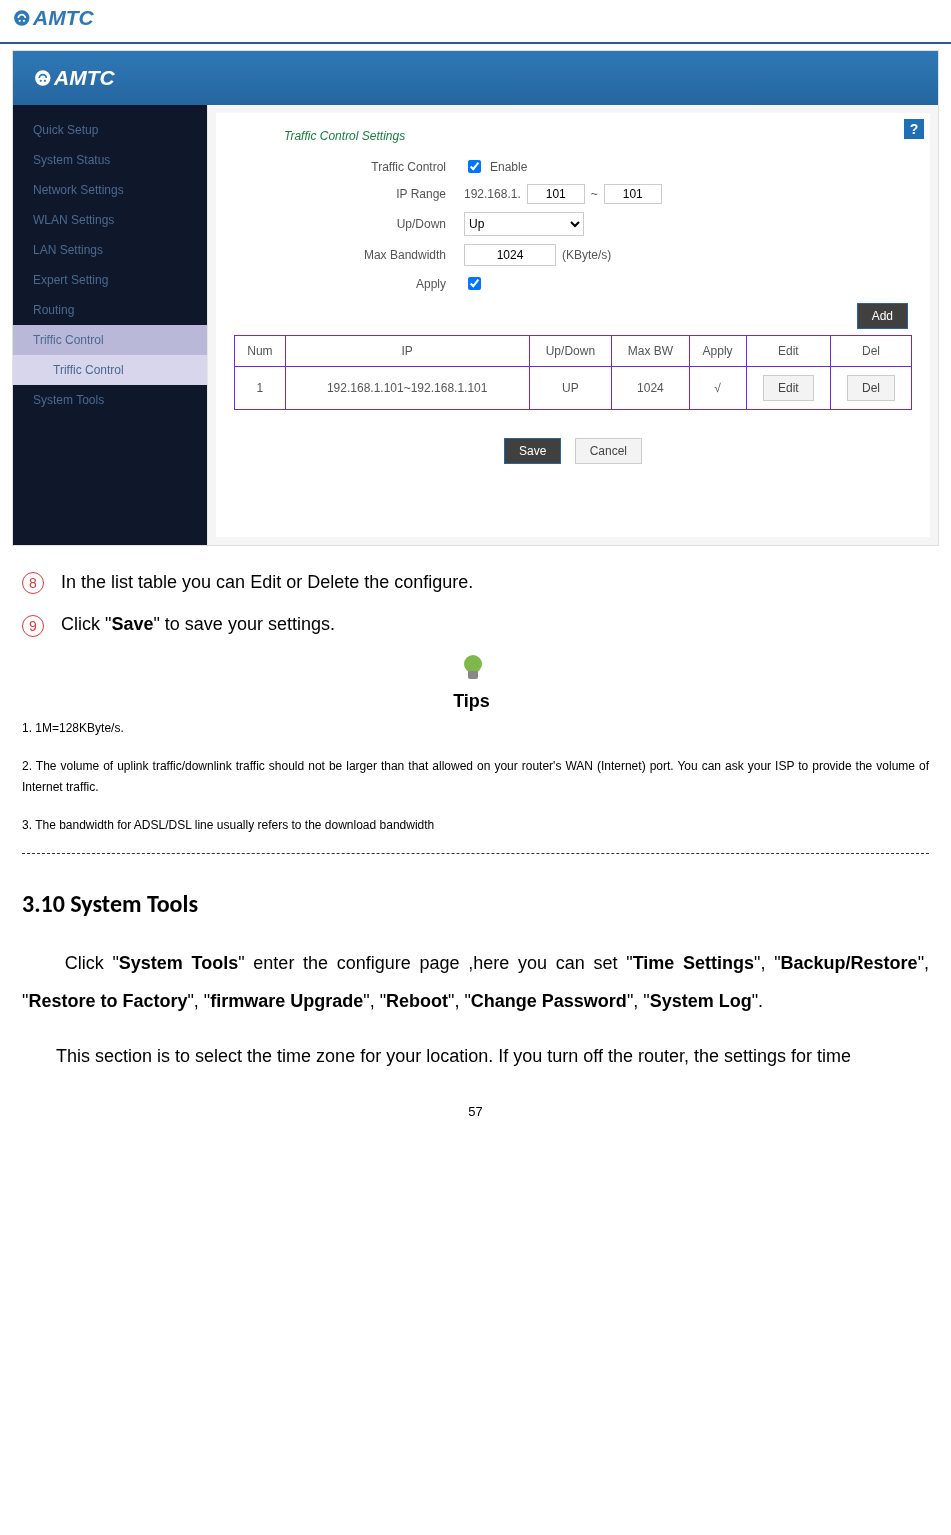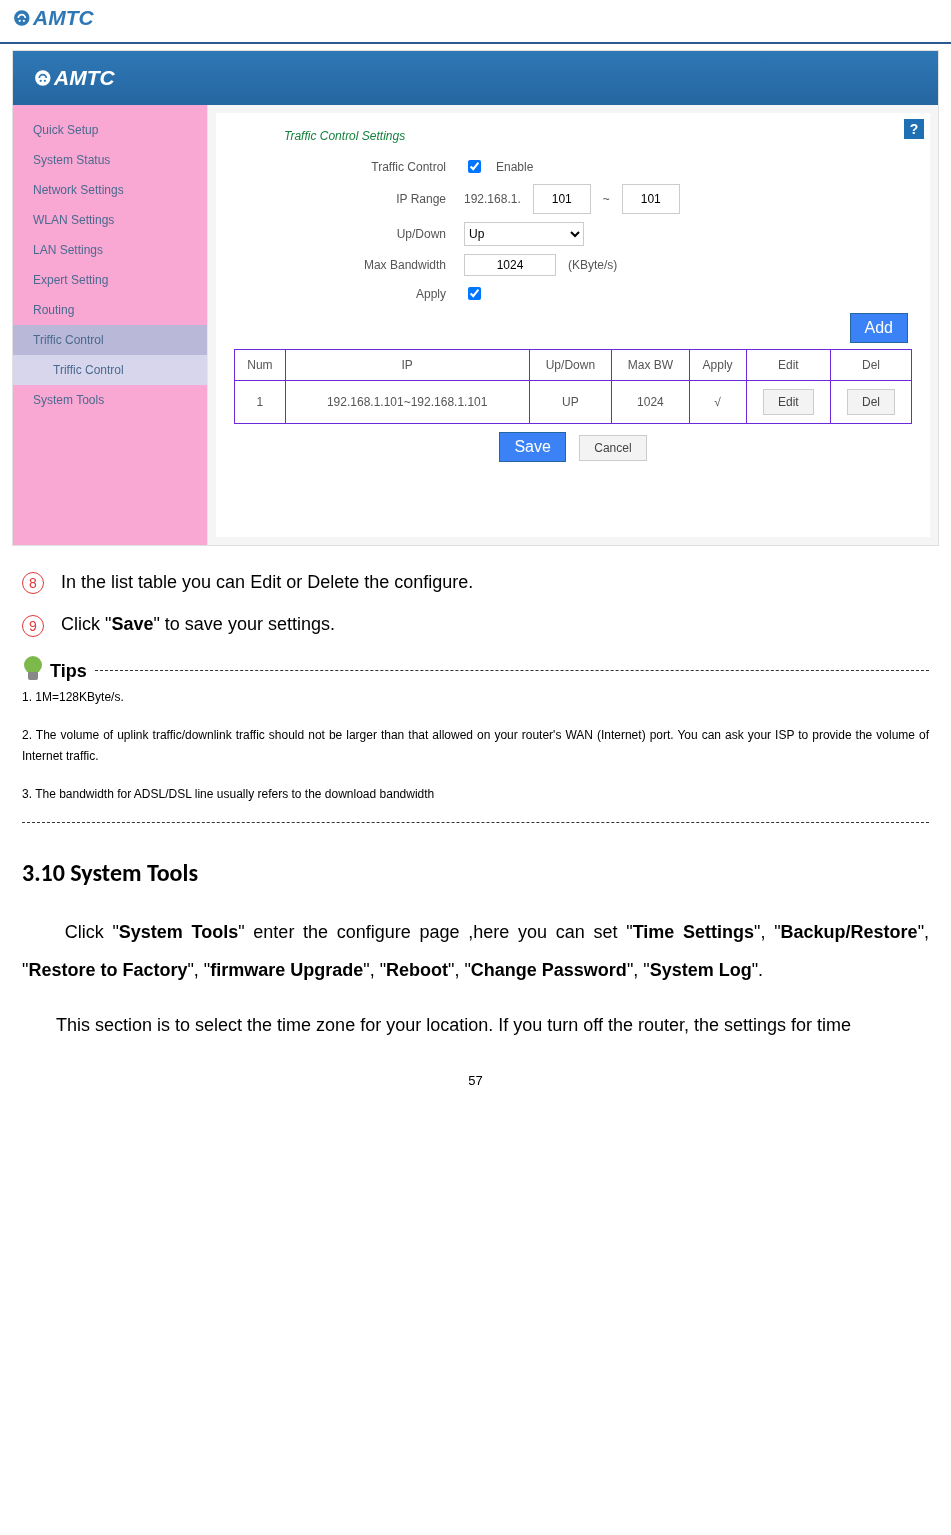--- a/index.html
+++ b/index.html
@@ -35,21 +35,21 @@
     padding-left: 20px;
   }
   .ui-header .logo-svg { height: 28px; }
   .ui-body {
     display: flex;
     background: #f5f5f5;
   }
   .sidebar {
     width: 195px;
     min-height: 440px;
-    background: #f9a8d4;
+    background: #0f172a;
     border-right: 1px solid #e6e6e6;
     padding: 10px 0;
     font-size: 12px;
   }
   .sidebar .item {
     padding: 8px 6px 8px 20px;
     color: #4a6a8f;
     cursor: pointer;
   }
   .sidebar .subitem {
@@ -94,55 +94,55 @@
     display: flex;
     align-items: center;
     margin: 8px 0;
   }
   .form-row .label {
     width: 230px;
     text-align: right;
     padding-right: 18px;
     color: #555;
   }
-  .form-row .control { display: flex; align-items: center; gap: 12px; }
+  .form-row .control { display: flex; align-items: center; gap: 6px; }
   .ip-seg-static {
     color: #555;
     text-align: center;
   }
   input[type="text"].small {
-    width: 58px; height: 30px; border: 1px solid #ccc; text-align: center; font-size: 12px;
+    width: 58px; height: 20px; border: 1px solid #ccc; text-align: center; font-size: 12px;
   }
   input[type="text"].med {
     width: 92px; height: 22px; border: 1px solid #ccc; text-align: center; font-size: 12px;
   }
   select.updown {
     width: 120px; height: 24px; border: 1px solid #ccc; font-size: 12px; background:#fff;
   }
   .add-btn-row {
     text-align: right;
     margin: 10px 4px 6px 0;
   }
   .btn-blue {
-    background: #3b82f6; color: #fff; border: 1px solid #2566a0;
-    padding: 5px 14px; font-size: 16px; cursor: pointer;
+    background: #404040; color: #fff; border: 1px solid #2566a0;
+    padding: 5px 14px; font-size: 12px; cursor: pointer;
   }
   .btn-grey {
     background: #f3f3f3; color: #444; border: 1px solid #ccc;
     padding: 5px 14px; font-size: 12px; cursor: pointer;
   }
   table.tcs {
     width: 100%; border-collapse: collapse; font-size: 12px; color:#555;
   }
   table.tcs th, table.tcs td {
     border: 1px solid #6d28d9; padding: 8px 6px; text-align: center;
   }
   table.tcs th { font-weight: normal; background:#fff; }
   .save-row {
-    text-align: center; margin-top: 8px;
+    text-align: center; margin-top: 28px;
   }
   .save-row button { margin: 0 5px; }
 
   .doc-body {
     padding: 10px 10px 0 10px;
     font-size: 18px;
     line-height: 1.8;
   }
   .step {
     margin: 10px 0;
@@ -153,21 +153,21 @@
     border: 1.4px solid #e33a3a;
     border-radius: 50%;
     color: #e33a3a;
     font-size: 14px;
     line-height: 20px;
     text-align: center;
     vertical-align: middle;
     margin-right: 12px;
   }
   .tips-row {
-    display: flex; align-items: center; margin-top: 14px;
+    display: flex; align-items: center; margin-top: 14px; flex-direction: column;
   }
   .bulb {
     width: 22px; height: 30px; position: relative; margin-right: 6px;
   }
   .bulb .top {
     width: 18px; height: 18px; background: #7db84b; border-radius: 50%;
     position: absolute; left: 2px; top: 0;
   }
   .bulb .base {
     width: 10px; height: 8px; background: #888; border-radius: 0 0 2px 2px;

